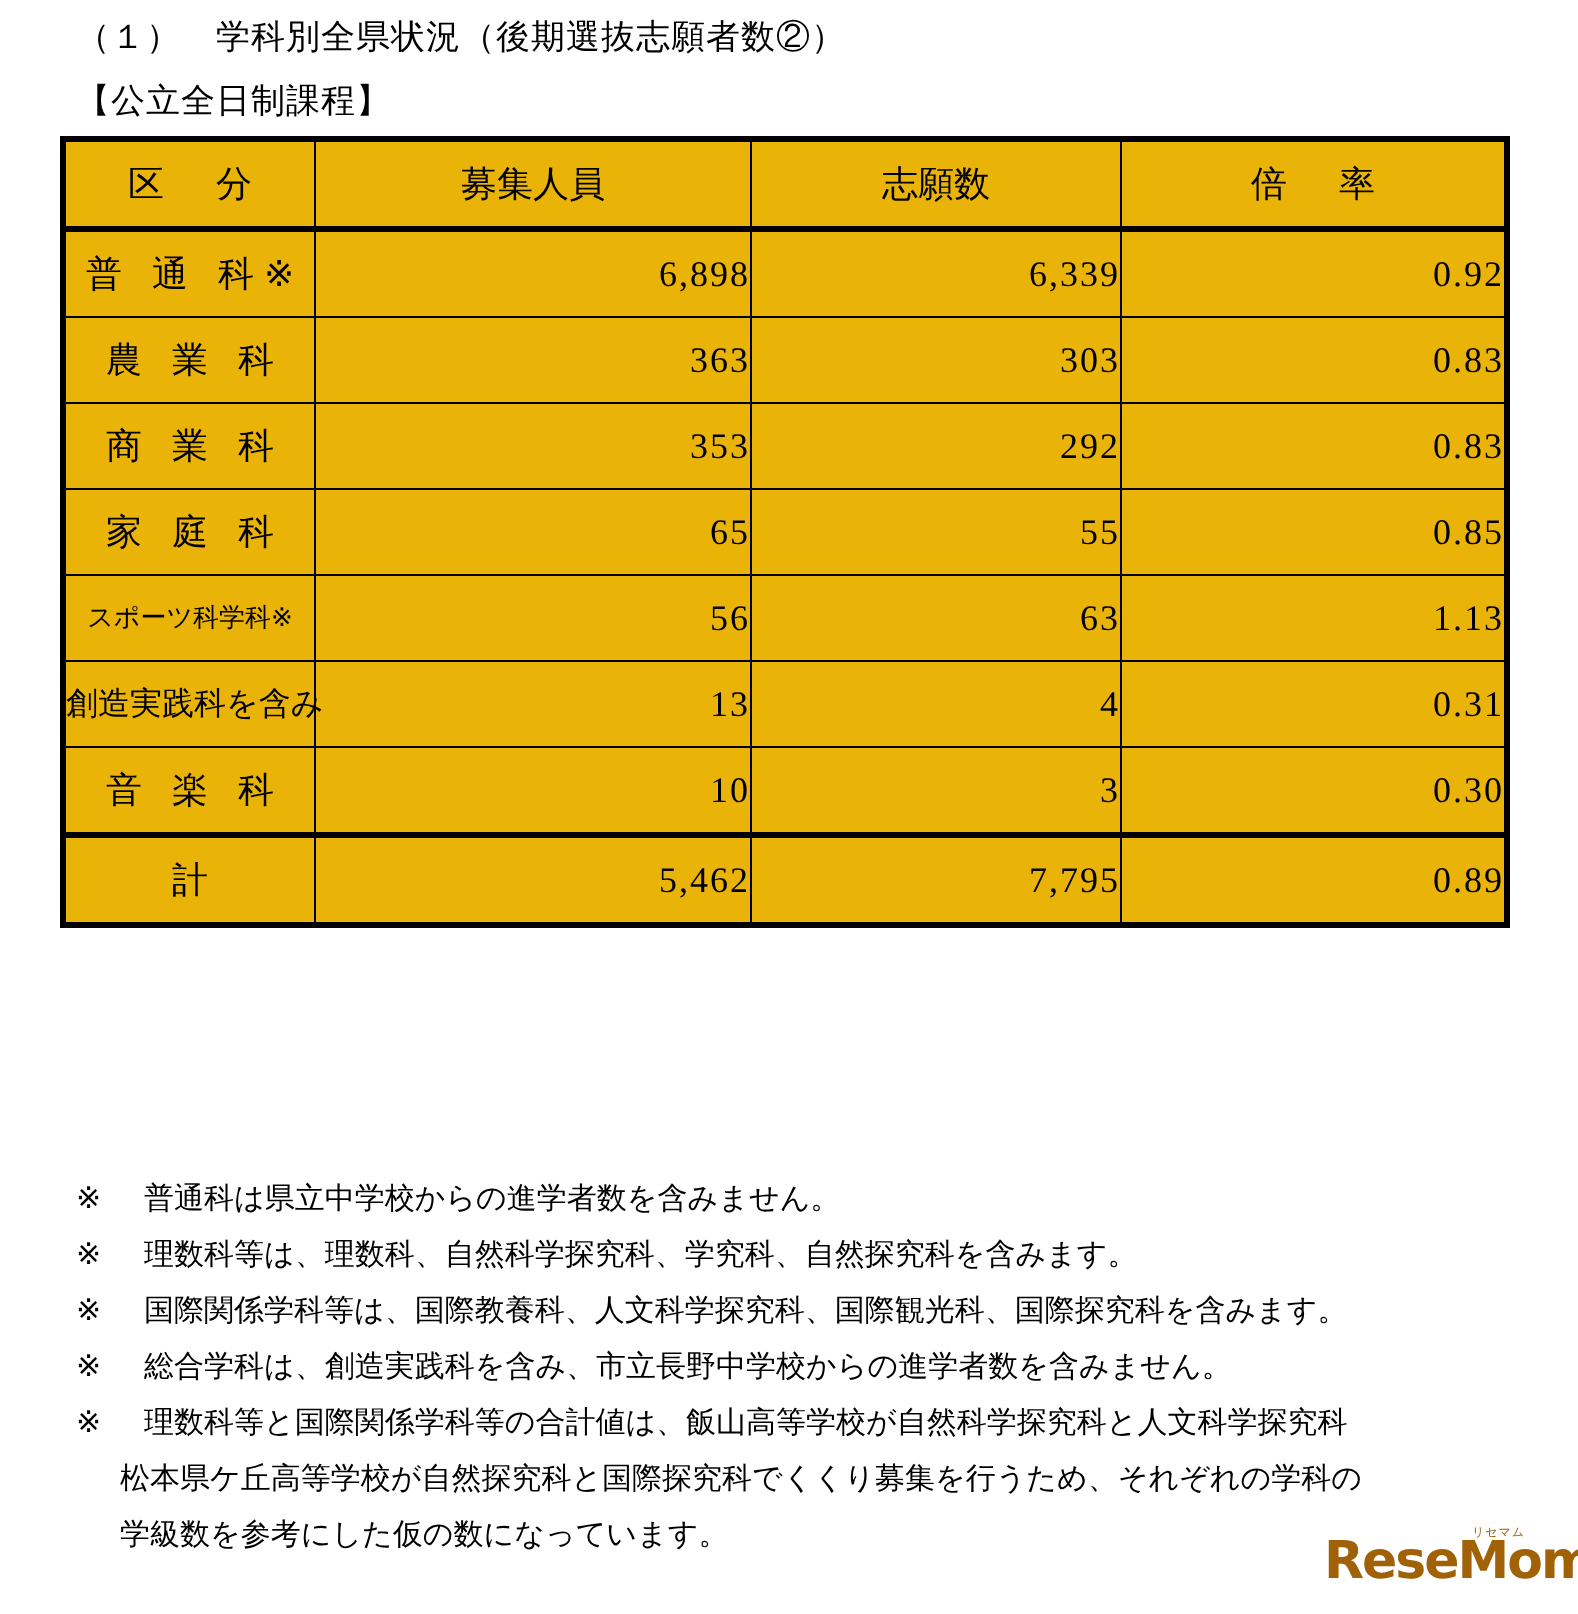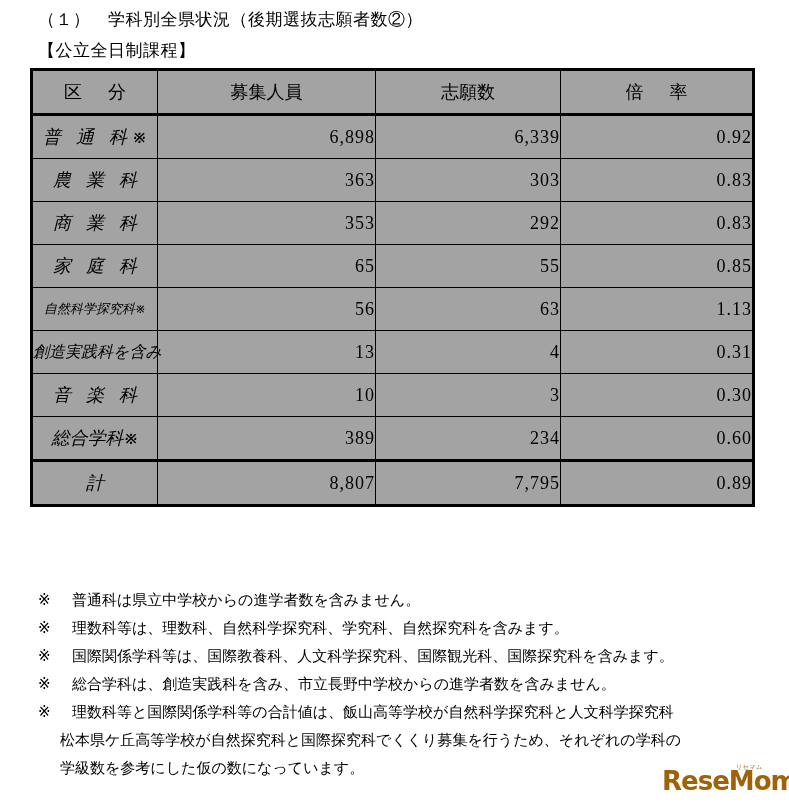--- a/index.html
+++ b/index.html
@@ -63,21 +63,21 @@
   table.stats col.c-ratio { width: 193px; }
 
   table.stats th,
   table.stats td {
     border: 1px solid #000000;
     height: 42px;
     padding: 0;
     font-weight: normal;
     font-size: 18px;
     vertical-align: middle;
-    background: #a3a3a3;
+    background: #eab308;
   }
   
   table.stats {
     border: 3px solid #000000;
   }
   table.stats tr:first-child th {
     border-top: none;
   }
   table.stats th:first-child,
   table.stats td:first-child {
@@ -104,21 +104,20 @@
     text-indent: 0px;
   }
 
   
   td.cat {
     text-align: center;
     font-size: 18px;
     letter-spacing: 5px;
     text-indent: 5px;
     white-space: nowrap;
-    font-style: italic;
   }
   td.cat.nospace {
     letter-spacing: 0px;
     text-indent: 0px;
   }
   td.cat.small {
     font-size: 13px;
     letter-spacing: 0px;
     text-indent: 0px;
   }
@@ -240,46 +239,40 @@
           <td class="num">292</td>
           <td class="num">0.83</td>
         </tr>
         <tr>
           <td class="cat">家 庭 科</td>
           <td class="num">65</td>
           <td class="num">55</td>
           <td class="num">0.85</td>
         </tr>
         <tr>
-          <td class="cat small">自然科学探究科※</td>
+          <td class="cat small">スポーツ科学科※</td>
           <td class="num">56</td>
           <td class="num">63</td>
           <td class="num">1.13</td>
         </tr>
         <tr>
           <td class="cat mid">創造実践科を含み</td>
           <td class="num">13</td>
           <td class="num">4</td>
           <td class="num">0.31</td>
         </tr>
         <tr>
           <td class="cat">音 楽 科</td>
           <td class="num">10</td>
           <td class="num">3</td>
           <td class="num">0.30</td>
         </tr>
-        <tr>
-          <td class="cat nospace">総合学科※</td>
-          <td class="num">389</td>
-          <td class="num">234</td>
-          <td class="num">0.60</td>
-        </tr>
         <tr class="total-row">
           <td class="cat nospace">計</td>
-          <td class="num">8,807</td>
+          <td class="num">5,462</td>
           <td class="num">7,795</td>
           <td class="num">0.89</td>
         </tr>
       </tbody>
     </table>
   </div>
 
   <div class="notes">
     <div class="note">
       <span class="mark">※</span>

